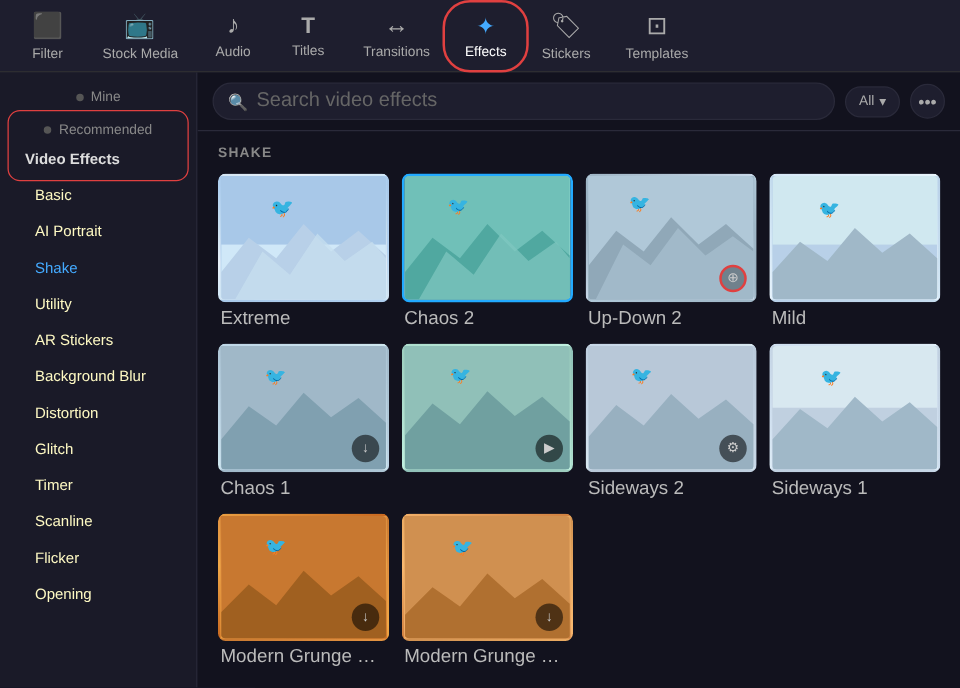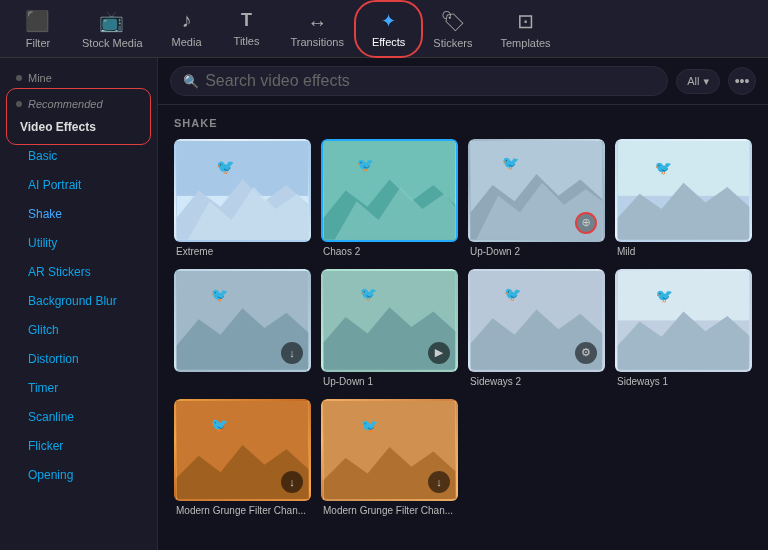--- a/index.html
+++ b/index.html
@@ -70,41 +70,42 @@
     .sidebar::-webkit-scrollbar { width: 4px; }
     .sidebar::-webkit-scrollbar-thumb { background: #444; border-radius: 2px; }
 
     .sidebar-section-label {
       font-size: 11px;
       color: #888;
       padding: 6px 16px 2px;
       display: flex;
       align-items: center;
       gap: 6px;
+      justify-content: center;
     }
     .sidebar-section-label .dot {
       width: 6px; height: 6px;
       background: #555; border-radius: 50%;
     }
 
     .sidebar-group {
       position: relative;
     }
     .sidebar-group-outline {
       position: absolute;
       top: -4px; left: 6px; right: 6px; bottom: -4px;
       border: 1.5px solid #e04040;
       border-radius: 10px;
       pointer-events: none;
     }
 
     .sidebar-item {
       padding: 7px 16px 7px 24px;
       font-size: 12px;
-      color: #0ea5e9;
+      color: #fef9c3;
       cursor: pointer;
       border-radius: 4px;
       margin: 1px 4px;
     }
     .sidebar-item.active { color: #4af; }
     .sidebar-item.parent {
       color: #ddd;
       font-weight: 700;
       padding-left: 16px;
     }
@@ -227,21 +228,21 @@
       border-radius: 50%;
       display: flex; align-items: center; justify-content: center;
       font-size: 11px;
       color: #ccc;
     }
     .card-overlay-icon.red-circle {
       border: 2px solid #e04040;
       background: rgba(0,0,0,0.3);
     }
     .card-label {
-      font-size: 10px;
+      font-size: 15px;
       color: #bbb;
       padding: 4px 2px 2px;
       white-space: nowrap;
       overflow: hidden;
       text-overflow: ellipsis;
     }
 
     
     .thumb-svg {
       width: 100%; height: 100%;
@@ -255,21 +256,21 @@
   <div class="nav-item">
     <span class="nav-icon">⬛</span>
     <span>Filter</span>
   </div>
   <div class="nav-item">
     <span class="nav-icon">📺</span>
     <span>Stock Media</span>
   </div>
   <div class="nav-item">
     <span class="nav-icon">♪</span>
-    <span>Media</span>
+    <span>Audio</span>
   </div>
   <div class="nav-item">
     <span class="nav-icon" style="font-size:18px;font-weight:bold;">T</span>
     <span>Titles</span>
   </div>
   <div class="nav-item">
     <span class="nav-icon">↔</span>
     <span>Transitions</span>
   </div>
   <div class="nav-item effects-item active">
@@ -289,21 +290,21 @@
 <div class="main-layout">
 
   <div class="sidebar">
     <div class="sidebar-section-label">
       <span class="dot"></span>
       <span>Mine</span>
     </div>
 
     <div class="sidebar-group">
       <div class="sidebar-group-outline"></div>
-      <div class="sidebar-section-label" style="margin-top:6px;font-style:italic;">
+      <div class="sidebar-section-label" style="margin-top:6px;">
         <span class="dot"></span>
         <span>Recommended</span>
       </div>
       <div class="sidebar-item parent">
         <span>Video Effects</span>
       </div>
     </div>
 
     <div class="sidebar-item">
       <span>Basic</span>
@@ -317,24 +318,24 @@
     <div class="sidebar-item">
       <span>Utility</span>
     </div>
     <div class="sidebar-item">
       <span>AR Stickers</span>
     </div>
     <div class="sidebar-item">
       <span>Background Blur</span>
     </div>
     <div class="sidebar-item">
+      <span>Distortion</span>
+    </div>
+    <div class="sidebar-item">
       <span>Glitch</span>
-    </div>
-    <div class="sidebar-item">
-      <span>Distortion</span>
     </div>
     <div class="sidebar-item">
       <span>Timer</span>
     </div>
     <div class="sidebar-item">
       <span>Scanline</span>
     </div>
     <div class="sidebar-item">
       <span>Flicker</span>
     </div>
@@ -416,32 +417,32 @@
 
         <div class="effect-card">
           <div class="card-thumb" style="background:linear-gradient(160deg,#a0b8c8 0%,#b0c8d8 40%,#c0d8e8 70%,#d0e8f0 100%)">
             <svg class="thumb-svg" viewBox="0 0 120 90">
               <rect width="120" height="90" fill="#a0b8c8"></rect>
               <polygon points="0,68 20,44 40,58 60,34 80,52 100,38 120,56 120,90 0,90" fill="#80a0b0"></polygon>
               <text x="33" y="28" font-size="13" fill="#334" transform="rotate(-10,33,28)">🐦</text>
             </svg>
             <div class="card-overlay-icon">↓</div>
           </div>
+          <div class="card-label">Chaos 1</div>
         </div>
 
         <div class="effect-card">
           <div class="card-thumb" style="background:linear-gradient(160deg,#90c0b8 0%,#a0d0c0 40%,#b0e0d0 70%,#c0f0e0 100%)">
             <svg class="thumb-svg" viewBox="0 0 120 90">
               <rect width="120" height="90" fill="#90c0b8"></rect>
               <polygon points="0,65 20,42 40,57 60,33 80,51 100,37 120,55 120,90 0,90" fill="#70a0a0"></polygon>
               <text x="34" y="27" font-size="13" fill="#234" transform="rotate(-11,34,27)">🐦</text>
             </svg>
             <div class="card-overlay-icon">▶</div>
           </div>
-          <div class="card-label">Up-Down 1</div>
         </div>
 
         <div class="effect-card">
           <div class="card-thumb" style="background:linear-gradient(160deg,#b8c8d8 0%,#c0d0e0 40%,#c8d8e8 70%,#d8e8f0 100%)">
             <svg class="thumb-svg" viewBox="0 0 120 90">
               <rect width="120" height="90" fill="#b8c8d8"></rect>
               <polygon points="0,66 20,43 40,58 60,35 80,53 100,39 120,57 120,90 0,90" fill="#98b0c0"></polygon>
               <text x="32" y="27" font-size="13" fill="#334" transform="rotate(-9,32,27)">🐦</text>
             </svg>
             <div class="card-overlay-icon">⚙</div>

